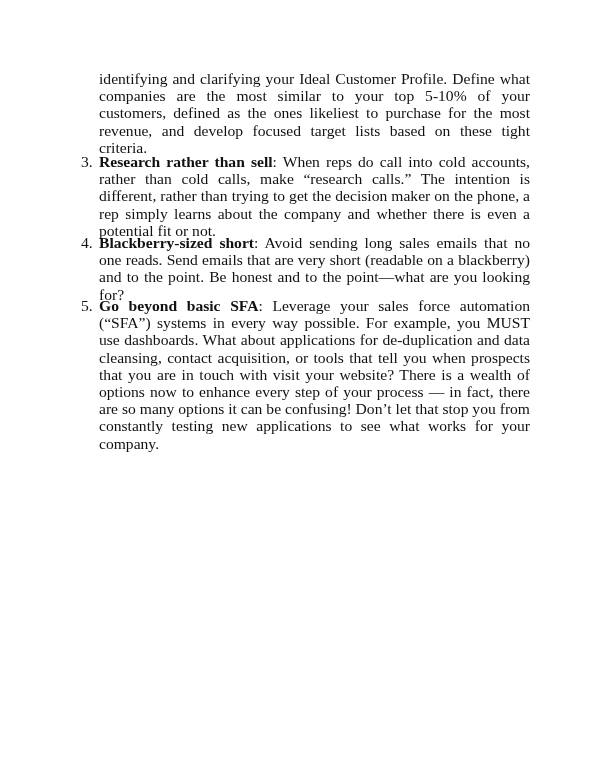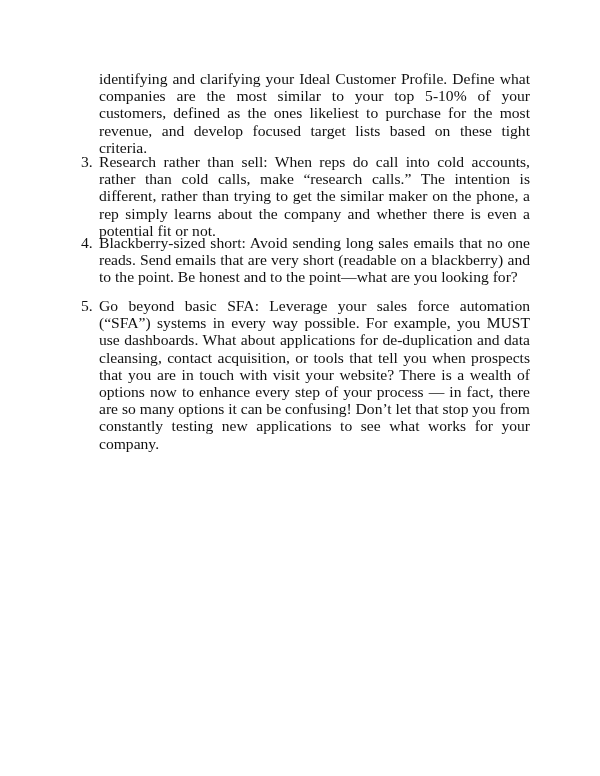--- a/index.html
+++ b/index.html
@@ -15,32 +15,32 @@
     }
     .item {
       position: absolute; left: 81px; width: 449px;
     }
     .item .num {
       position: absolute; left: 0; top: 0; width: 18px;
     }
     .item .body {
       margin-left: 18px; width: 431px; text-align: justify;
     }
-    .item .body b { font-weight: normal; }
+    .item .body b { font-weight: bold; }
   </style>
 </head>
 <body>
 
 <div class="page">
 
   <p class="para" style="top:70px;">identifying and clarifying your Ideal Customer Profile. Define what companies are the most similar to your top 5-10% of your customers, defined as the ones likeliest to purchase for the most revenue, and develop focused target lists based on these tight criteria.</p>
 
   <div class="item" style="top:153px;">
     <span class="num">3.</span>
-    <div class="body"><b>Research rather than sell</b><span>: When reps do call into cold accounts, rather than cold calls, make “research calls.” The intention is different, rather than trying to get the similar maker on the phone, a rep simply learns about the company and whether there is even a potential fit or not.</span></div>
+    <div class="body"><b>Research rather than sell</b><span>: When reps do call into cold accounts, rather than cold calls, make “research calls.” The intention is different, rather than trying to get the decision maker on the phone, a rep simply learns about the company and whether there is even a potential fit or not.</span></div>
   </div>
 
   <div class="item" style="top:234px;">
     <span class="num">4.</span>
     <div class="body"><b>Blackberry-sized short</b><span>: Avoid sending long sales emails that no one reads. Send emails that are very short (readable on a blackberry) and to the point. Be honest and to the point—what are you looking for?</span></div>
   </div>
 
   <div class="item" style="top:297px;">
     <span class="num">5.</span>
     <div class="body"><b>Go beyond basic SFA</b><span>: Leverage your sales force automation (“SFA”) systems in every way possible. For example, you MUST use dashboards. What about applications for de-duplication and data cleansing, contact acquisition, or tools that tell you when prospects that you are in touch with visit your website? There is a wealth of options now to enhance every step of your process — in fact, there are so many options it can be confusing! Don’t let that stop you from constantly testing new applications to see what works for your company.</span></div>

